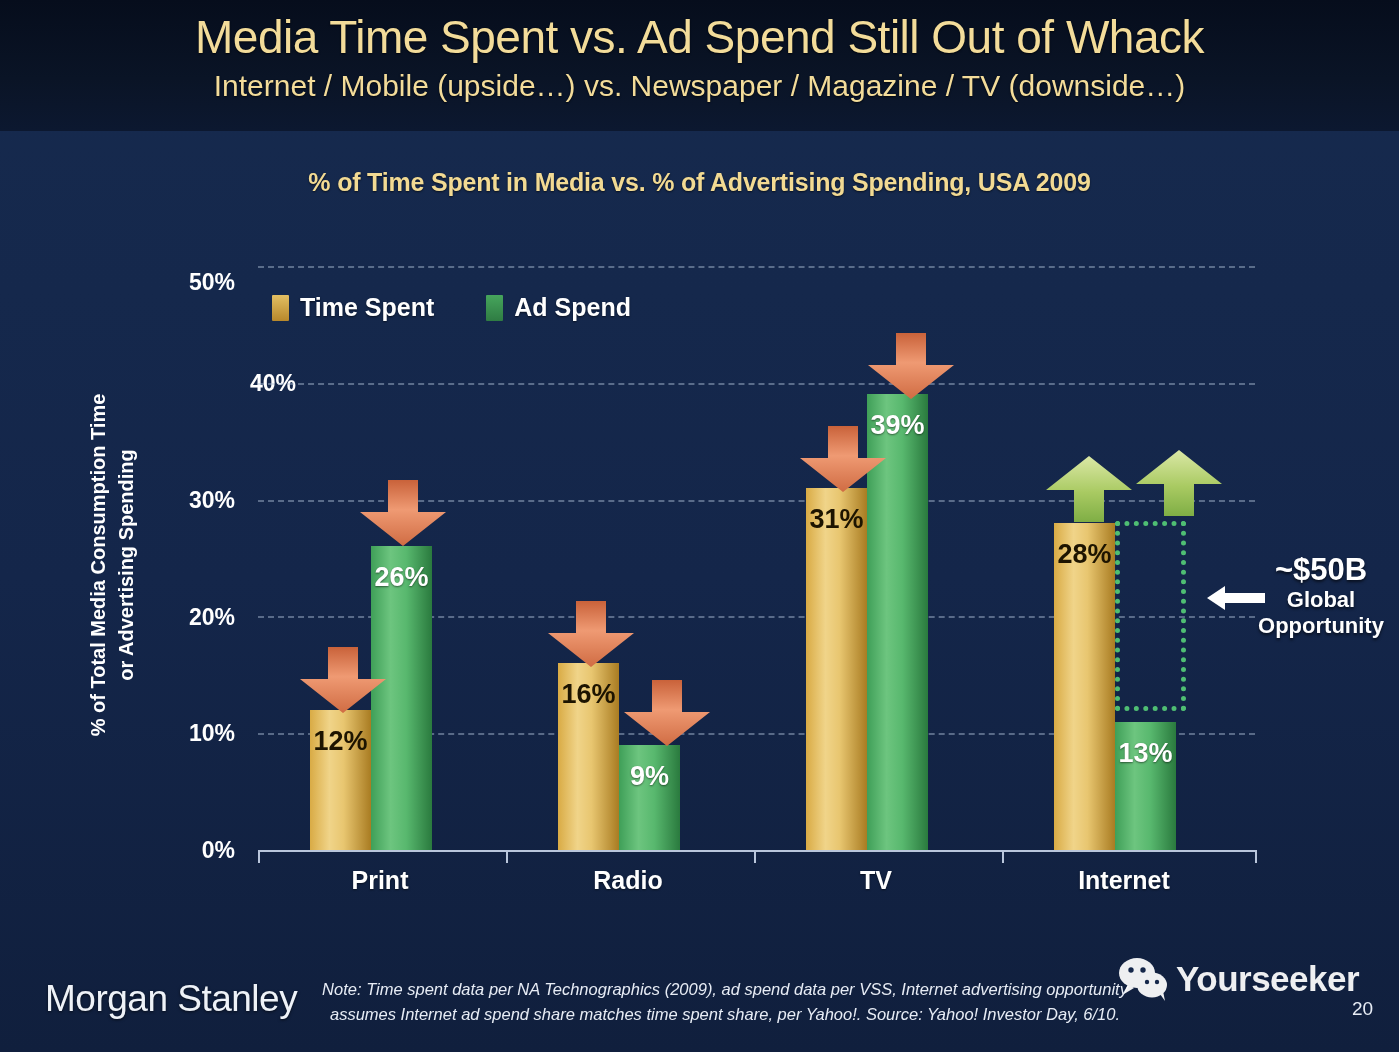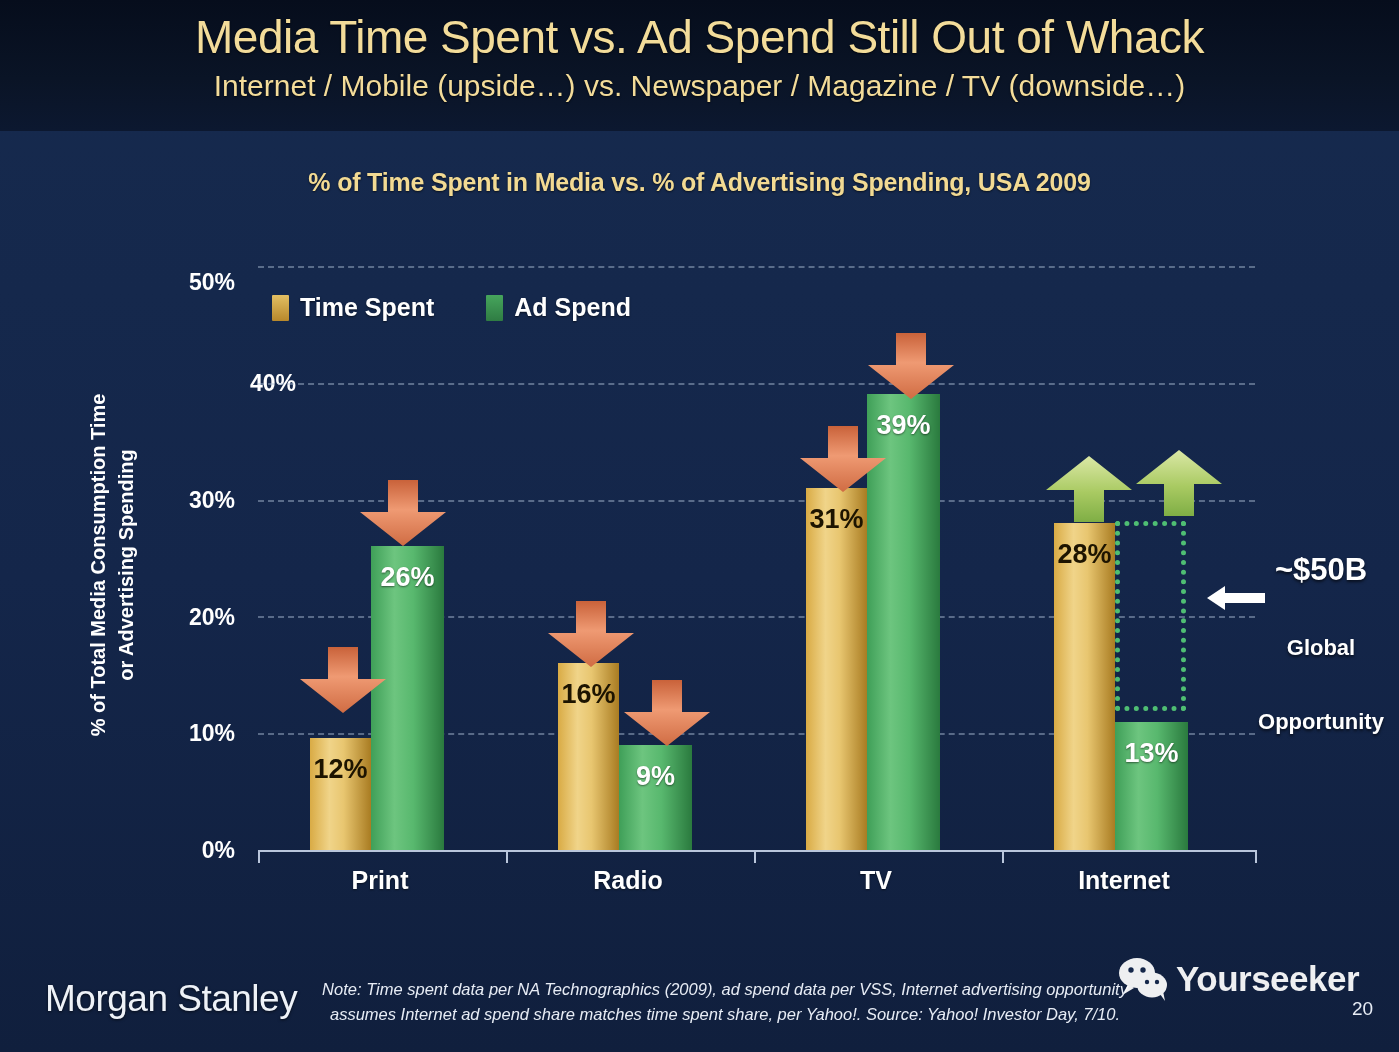--- a/index.html
+++ b/index.html
@@ -54,38 +54,38 @@
   .lg{display:flex;align-items:center;gap:11px;}
   .lg .sw{width:17px;height:26px;border-radius:1px;display:block;}
   .lg .sw.gold{background:linear-gradient(180deg,#e3bf63,#b8882b);}
   .lg .sw.green{background:linear-gradient(180deg,#46a55c,#2f7c43);}
   .lg .txt{font-size:25px;font-weight:bold;color:#ffffff;
            text-shadow:0 1px 2px rgba(0,0,0,.55);}
 
   
   .bar{position:absolute;bottom:0;width:61px;}
   .bar.gold{background:linear-gradient(90deg,#d9ab45 0%,#f0d489 32%,#e8c670 55%,#a97c22 100%);}
-  .bar.green{background:linear-gradient(90deg,#3f9f58 0%,#6dc57f 32%,#58b86e 58%,#2a7a3e 100%);padding-left:12px;}
+  .bar.green{background:linear-gradient(90deg,#3f9f58 0%,#6dc57f 32%,#58b86e 58%,#2a7a3e 100%);}
   .bar .vlabel{position:absolute;left:0;width:100%;text-align:center;
                font-size:27px;font-weight:bold;}
   .bar.gold .vlabel{color:#1d1400;top:16px;}
   .bar.green .vlabel{color:#ffffff;top:16px;text-shadow:0 1px 2px rgba(0,0,0,.5);}
 
   .xcat{position:absolute;top:866px;text-align:center;width:250px;
         font-size:25px;font-weight:bold;color:#ffffff;
         text-shadow:0 1px 2px rgba(0,0,0,.5);}
 
   
   .arrow{position:absolute;}
   
   .oppbox{position:absolute;border:5px dotted #4fbe73;border-radius:2px;}
   .oppnote{position:absolute;text-align:center;color:#ffffff;
            text-shadow:0 2px 3px rgba(0,0,0,.6);}
   .oppnote .big{font-size:31px;font-weight:bold;line-height:1.1;}
-  .oppnote .sm{font-size:22px;font-weight:bold;line-height:1.2;margin-top:48px;}
+  .oppnote .sm{font-size:22px;font-weight:bold;line-height:1.2;}
   .opparrow{position:absolute;}
 
   
   .ms-logo{position:absolute;left:45px;top:978px;font-size:37px;color:#eef2f8;
            font-weight:400;letter-spacing:-0.5px;
            text-shadow:0 1px 3px rgba(0,0,0,.6);}
   .note{position:absolute;left:310px;top:977px;width:830px;text-align:center;
         font-size:16.5px;font-style:italic;color:#e7ecf5;line-height:1.5;}
   .pageno{position:absolute;left:1352px;top:998px;font-size:19px;color:#e7ecf5;}
 
@@ -119,21 +119,21 @@
     <div class="ylab" style="top:850px;right:1164px;">0%</div>
   </div>
 
   <div class="plot">
     <div class="gridline" style="top:0px;"></div>
     <div class="gridline" style="top:117px;"></div>
     <div class="gridline" style="top:234px;"></div>
     <div class="gridline" style="top:350px;"></div>
     <div class="gridline" style="top:467px;"></div>
 
-    <div class="bar gold" style="left:52px;height:112px;">
+    <div class="bar gold" style="left:52px;height:140px;">
       <span class="vlabel">12%</span>
     </div>
     <div class="bar green" style="left:113px;height:304px;">
       <span class="vlabel">26%</span>
     </div>
 
     <div class="bar gold" style="left:300px;height:187px;">
       <span class="vlabel">16%</span>
     </div>
     <div class="bar green" style="left:361px;height:105px;">
@@ -236,21 +236,21 @@
     <div class="lg">
       <span class="sw green"></span>
       <span class="txt">Ad Spend</span>
     </div>
   </div>
 
   <div class="ms-logo">Morgan Stanley</div>
 
   <div class="note">
     <span>Note: Time spent data per NA Technographics (2009), ad spend data per VSS, Internet advertising opportunity assumes Internet ad</span>
-    <span>spend share matches time spent share, per Yahoo!. Source: Yahoo! Investor Day, 7/10.</span>
+    <span>spend share matches time spent share, per Yahoo!. Source: Yahoo! Investor Day, 6/10.</span>
   </div>
 
   <div class="pageno">20</div>
 
   <div class="watermark">
     <svg width="52" height="44" viewBox="0 0 52 44">
       <ellipse cx="19" cy="16" rx="18" ry="15" fill="#ffffff"></ellipse>
       <path d="M10 27 L6 37 L16 31 Z" fill="#ffffff"></path>
       <circle cx="13" cy="13" r="2.7" fill="#16284b"></circle>
       <circle cx="25" cy="13" r="2.7" fill="#16284b"></circle>

